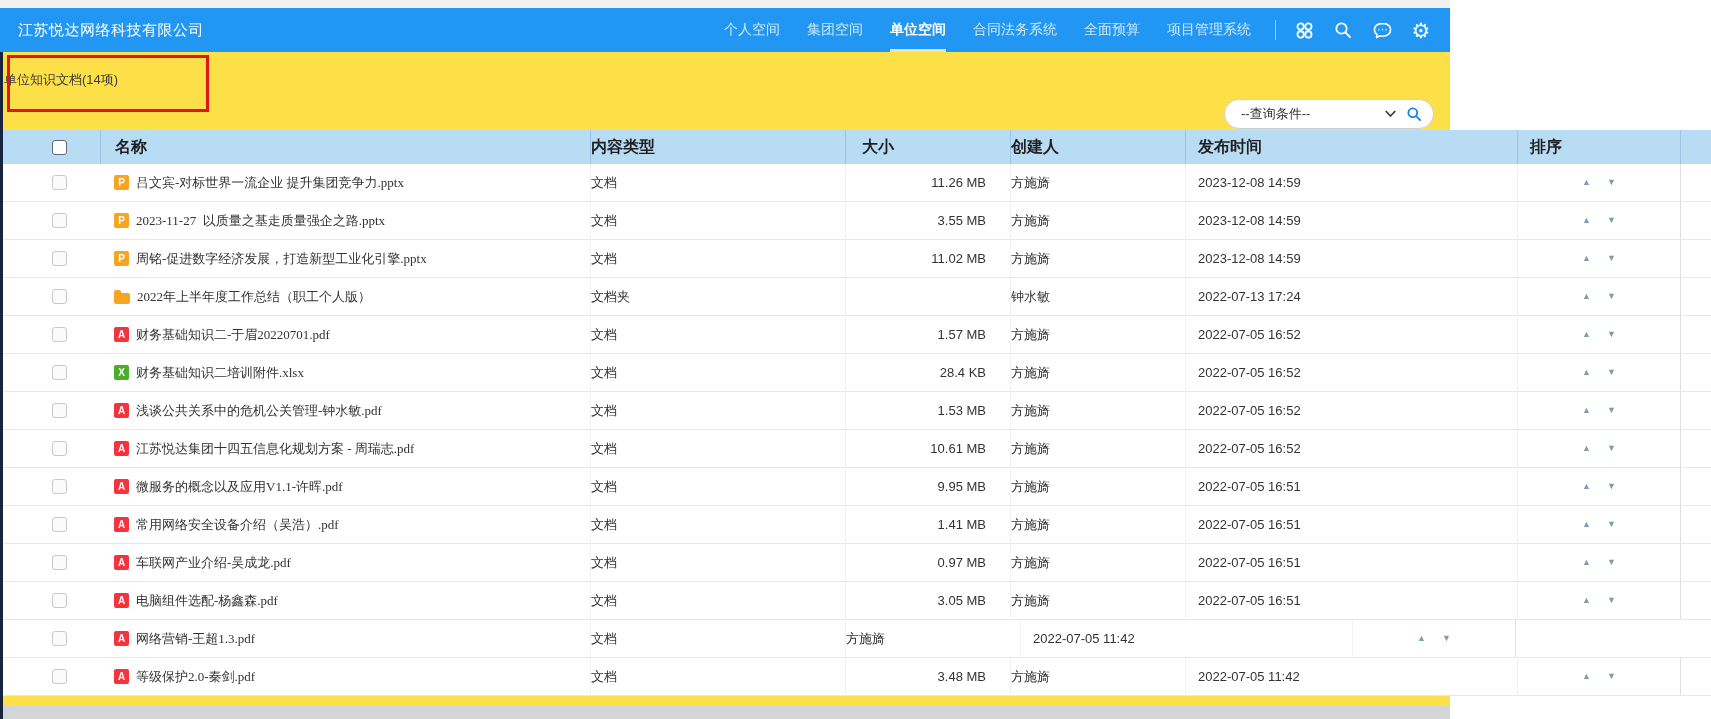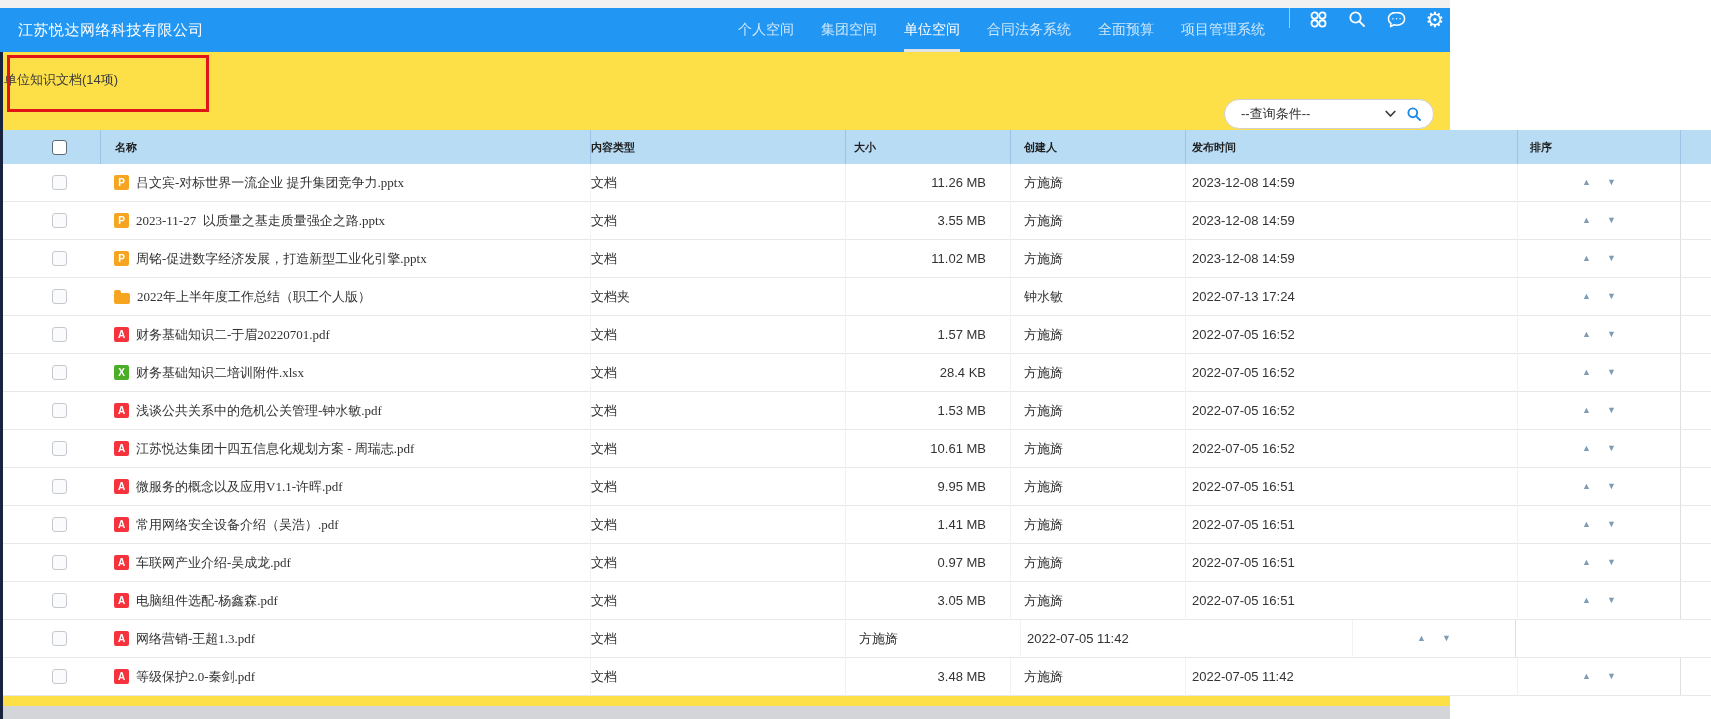--- a/index.html
+++ b/index.html
@@ -9,24 +9,24 @@
 
   
   .top-strip { position:absolute; left:0; top:0; width:100%; height:8px; background:#f1f1f1; }
   .bottom-strip { position:absolute; left:0; top:706px; width:100%; height:13px; background:#d3d5d8; }
   .left-edge { position:absolute; left:0; top:52px; width:3px; height:667px; background:#18243d; z-index:9; }
 
   
   .appbar { position:absolute; left:0; top:8px; width:100%; height:44px; background:#2196f3;
     display:flex; align-items:center; }
   .company { color:#fff; font-size:15px; margin-left:18px; letter-spacing:.5px; }
-  .nav-zone { position:absolute; right:4px; top:0; height:44px; display:flex; align-items:flex-start; }
+  .nav-zone { position:absolute; right:18px; top:0; height:44px; display:flex; align-items:center; }
   .nav-item { position:relative; height:44px; display:flex; align-items:center;
     color:rgba(255,255,255,.78); font-size:14px; margin-left:27px; cursor:pointer; white-space:nowrap; }
-  .nav-item.active { color:#fff; font-weight:normal; }
+  .nav-item.active { color:#fff; font-weight:bold; }
   .nav-item.active::after { content:""; position:absolute; left:0; right:0; bottom:0; height:3px; background:#dfe3e6; }
   .nav-divider { width:1px; height:20px; background:rgba(255,255,255,.55); margin-left:24px; }
   .bar-icon { margin-left:17px; width:22px; height:22px; display:flex; align-items:center; justify-content:center; cursor:pointer; }
   .bar-icon svg { display:block; }
   .gear-glyph { color:#fff; font-size:21px; line-height:21px; }
 
   
   .page-title { position:absolute; left:4px; top:71px; font-size:13px; color:#3a3a3a; }
   .annotation-box { position:absolute; left:7px; top:55px; width:202px; height:57px;
     border:3px solid #e01515; z-index:8; pointer-events:none; }
@@ -35,31 +35,31 @@
   .query-pill { position:absolute; right:16px; top:99px; width:210px; height:30px;
     border:1px solid #d0d0d0; border-radius:15px; background:#fff;
     display:flex; align-items:center; cursor:pointer; }
   .query-text { font-size:13px; color:#333; margin-left:16px; flex:1; }
   .chev { margin-right:10px; display:flex; }
   .pill-search { margin-right:11px; display:flex; }
 
   
   .table { position:absolute; left:0; top:130px; width:1711px; }
   .thead { display:flex; height:34px; background:#b9dcf5; align-items:center; }
-  .th { height:34px; display:flex; align-items:center; font-size:11px; font-weight:bold; color:#1f1f1f; }
+  .th { height:34px; display:flex; align-items:center; font-size:16px; font-weight:bold; color:#1f1f1f; }
   .th + .th { border-left:1px solid #9cc3e3; }
   .row { display:flex; height:38px; align-items:center; background:#fff; border-bottom:1px solid #e8e8e8; }
   .cell { height:38px; display:flex; align-items:center; font-size:13px; color:#333; overflow:hidden; white-space:nowrap; }
 
   .c-check  { width:100px; padding-left:52px; }
   .c-name   { width:490px; padding-left:14px; }
   .c-type   { width:255px; }
   .c-size   { width:165px; justify-content:flex-end; padding-right:24px; }
-  .c-creator{ width:175px; padding-left:13px; }
-  .c-date   { width:332px; padding-left:6px; }
+  .c-creator{ width:175px; }
+  .c-date   { width:332px; padding-left:12px; }
   .c-sort   { width:163px; padding-left:12px; }
   .c-extra  { flex:1; }
   .row .c-type, .row .c-size, .row .c-creator, .row .c-date, .row .c-sort { border-left:1px solid #f2f2f2; }
   .row .c-extra, .thead .c-extra { border-left:1px solid #e0e0e0; height:100%; }
   .thead .c-extra { border-left:1px solid #9cc3e3; }
 
   .cb { width:15px; height:15px; border:1px solid #c3c9ce; border-radius:3px; background:#fbfbfb; cursor:pointer; }
   .cb.head { border:1.5px solid #5f6b76; background:#fff; }
 
   .ficon { flex:0 0 auto; margin-right:7px; }
@@ -139,21 +139,21 @@
     </span>
   </div>
 
   <div class="table">
     <div class="thead">
       <div class="th c-check">
           <span class="cb head"></span>
         </div>
       <div class="th c-name">名称</div>
       <div class="th c-type">内容类型</div>
-      <div class="th c-size" style="justify-content:flex-start;padding-left:8px;">大小</div>
+      <div class="th c-size" style="justify-content:flex-start;padding-left:16px;">大小</div>
       <div class="th c-creator">创建人</div>
       <div class="th c-date">发布时间</div>
       <div class="th c-sort">排序</div>
       <div class="th c-extra"></div>
     </div>
     <div>
         <div class="row">
     <div class="cell c-check">
             <span class="cb"></span>
           </div>

